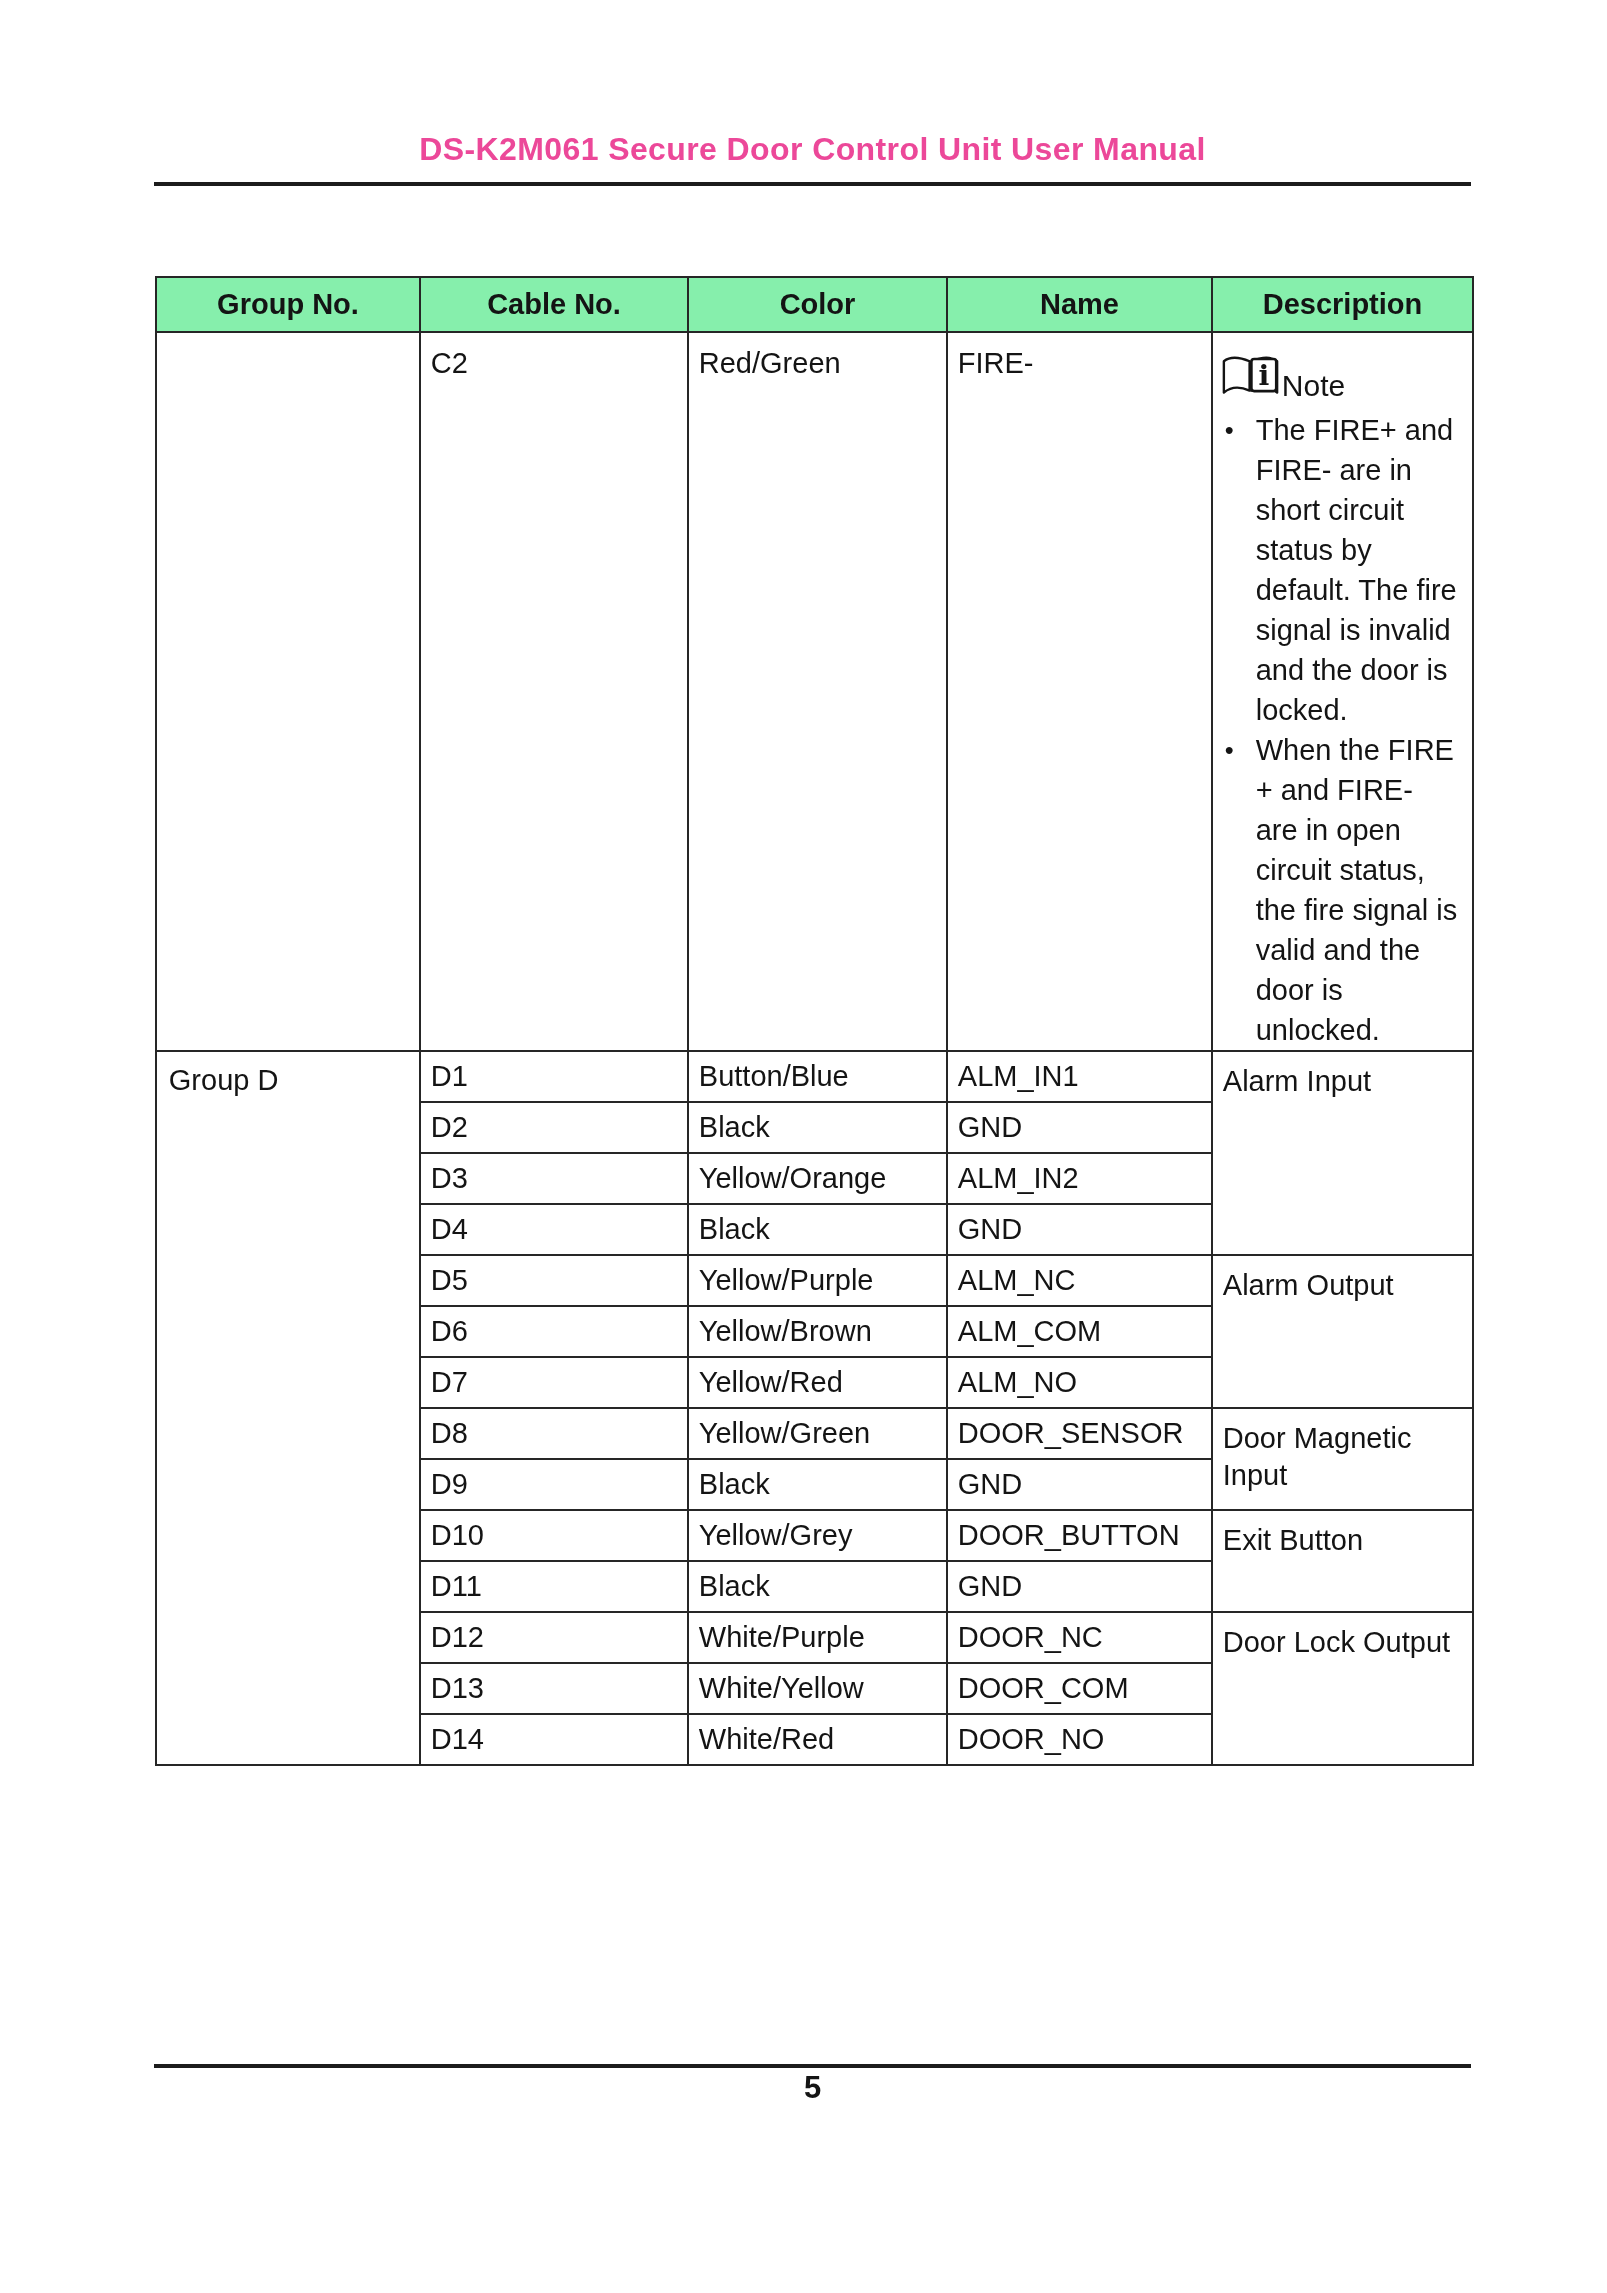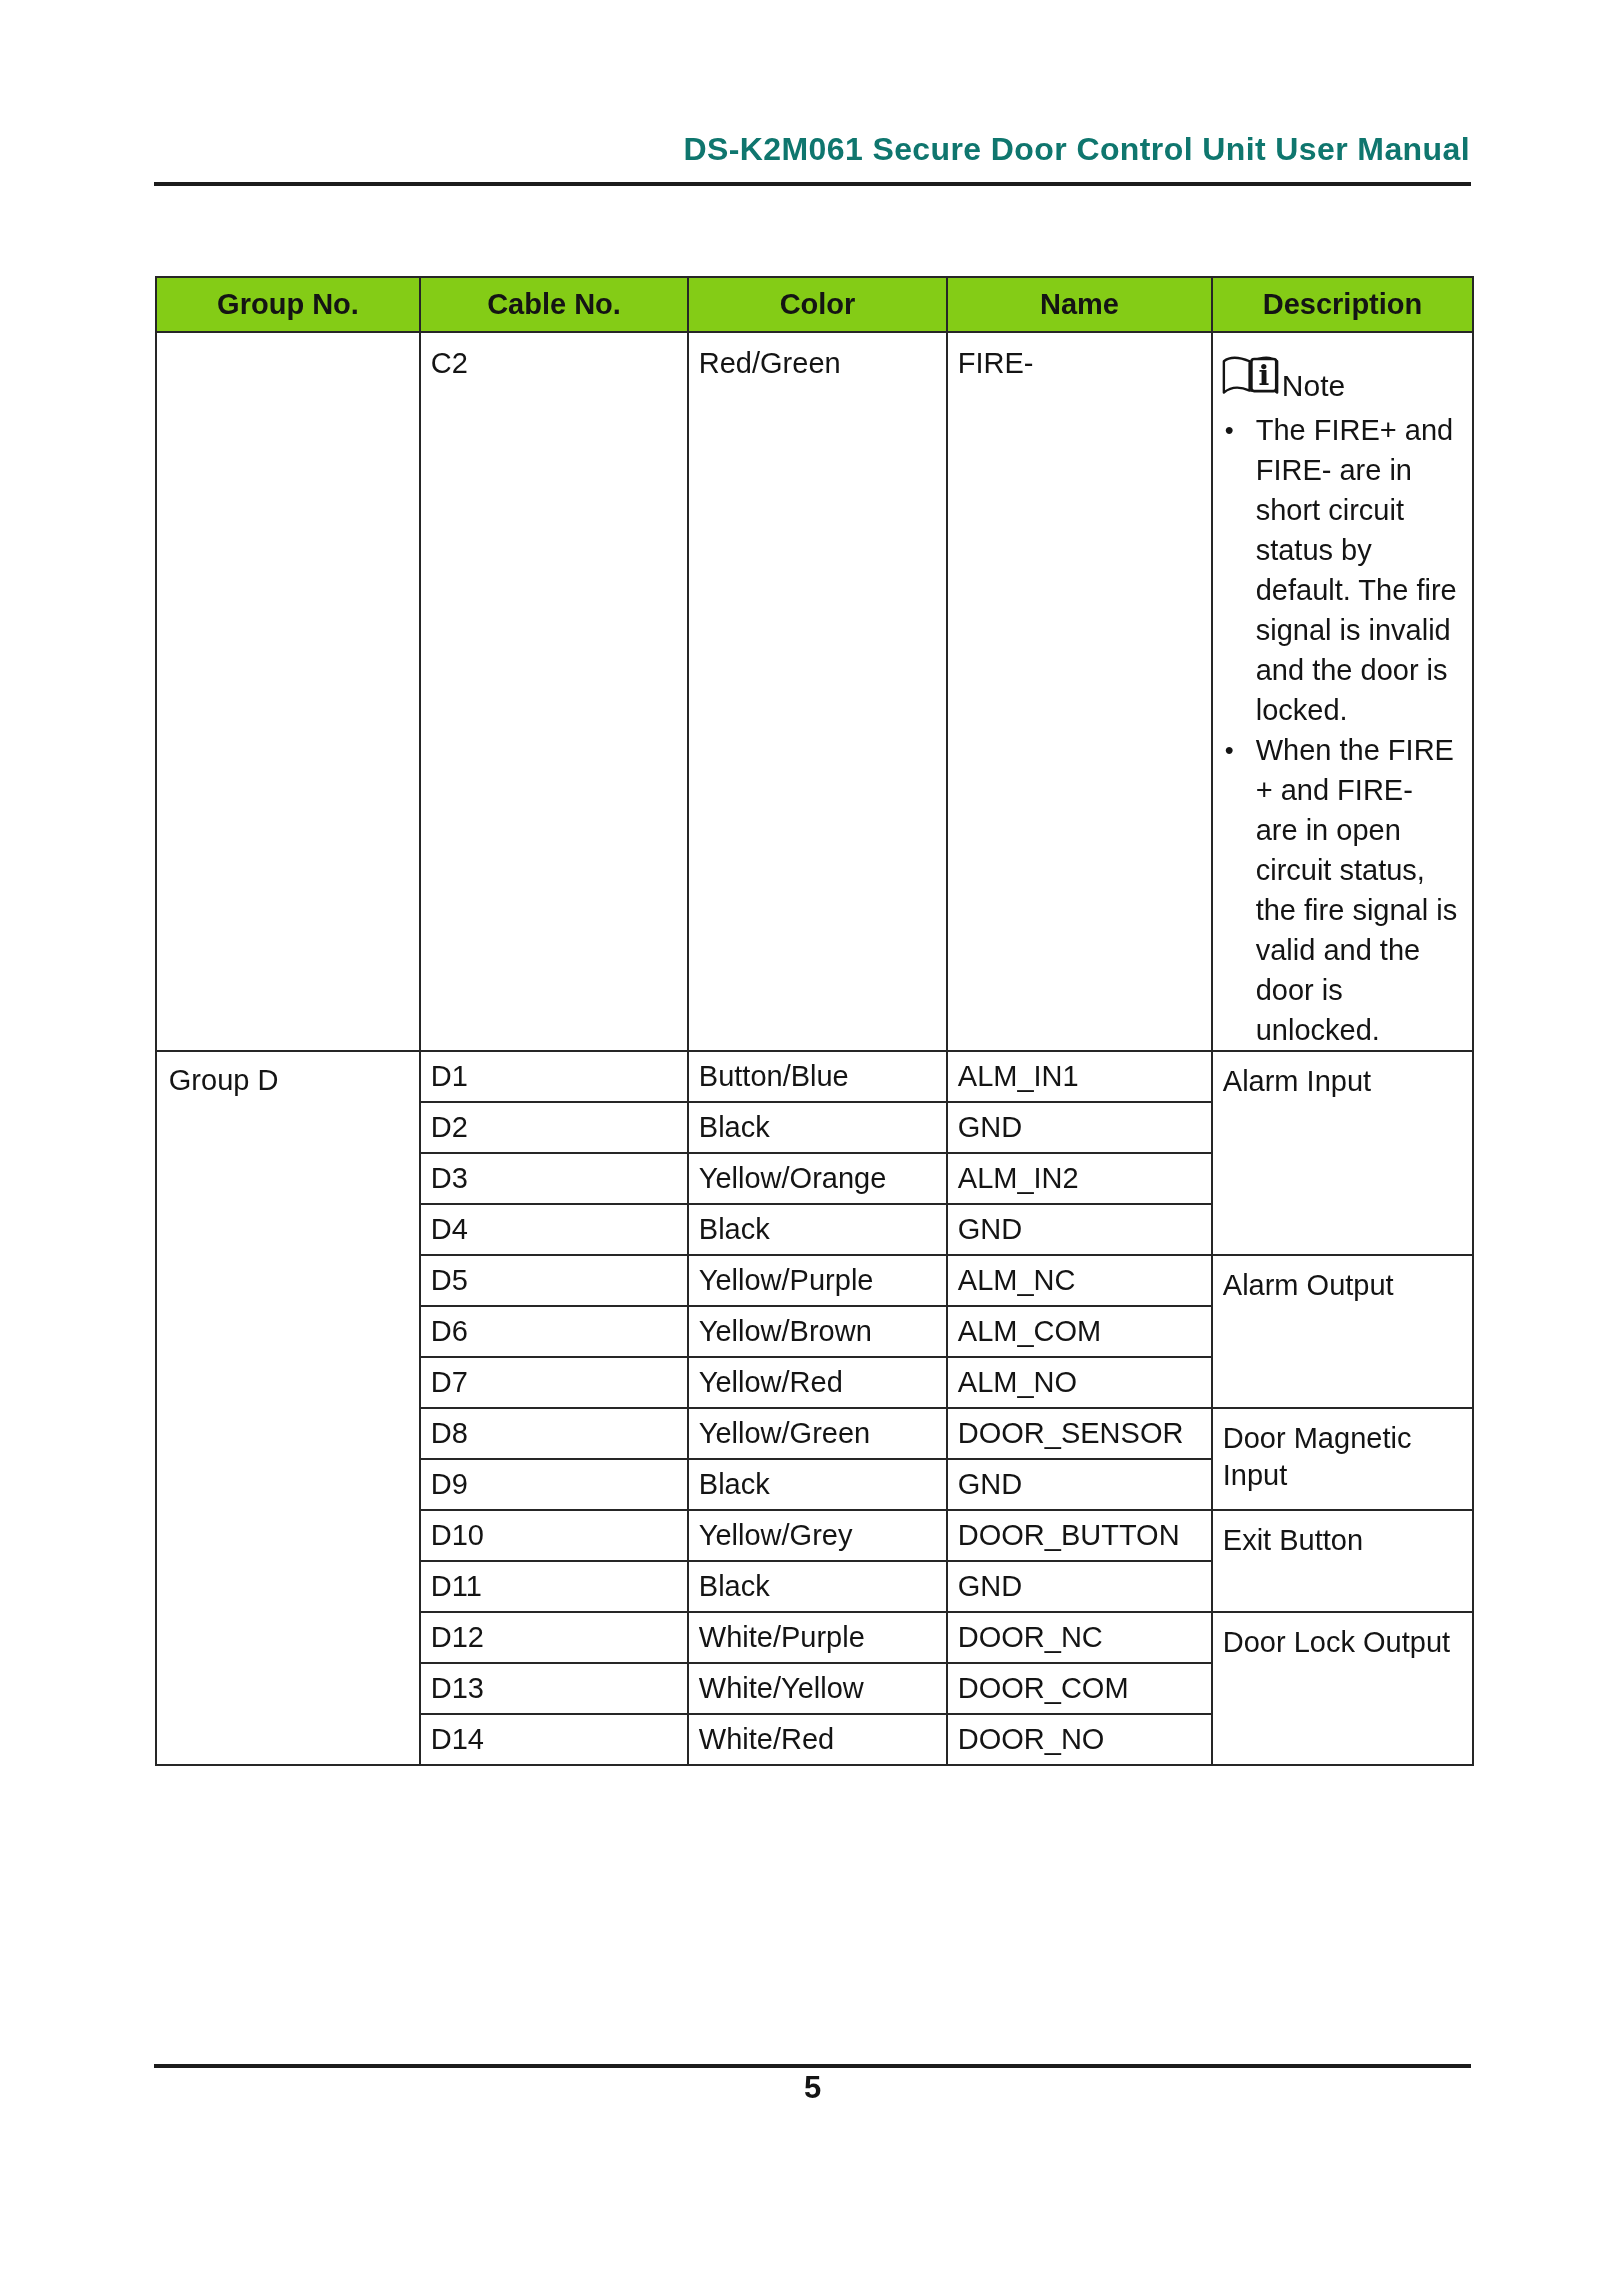--- a/index.html
+++ b/index.html
@@ -10,24 +10,24 @@
     font-family: "Liberation Sans", sans-serif;
     color: #141414;
     -webkit-font-smoothing: antialiased;
   }
   .page { position: absolute; inset: 0; }
 
   
   .doc-header-title {
     position: absolute;
     top: 131px; left: 155px; width: 1315px;
-    text-align: right;
+    text-align: center;
     font-size: 32px; font-weight: bold;
     letter-spacing: 0.4px;
-    color: #0f766e;
+    color: #ec4899;
   }
   .doc-header-rule {
     position: absolute;
     top: 182px; left: 154px; width: 1317px; height: 3.9px;
     background: #1c1c1c;
   }
 
   
   table.wiring-table {
     position: absolute;
@@ -37,21 +37,21 @@
     table-layout: fixed;
     font-size: 29px;
     color: #141414;
     border: 2.9px solid #262626;
   }
   .wiring-table th, .wiring-table td {
     border: 2px solid #262626;
     overflow: hidden;
   }
   .wiring-table th {
-    background: #84cc16;
+    background: #86efac;
     font-weight: bold;
     text-align: center;
     vertical-align: middle;
     height: 53px;
     padding: 0 5.9px;
   }
   .wiring-table td {
     padding: 0 9.8px;
     vertical-align: middle;
     text-align: left;

